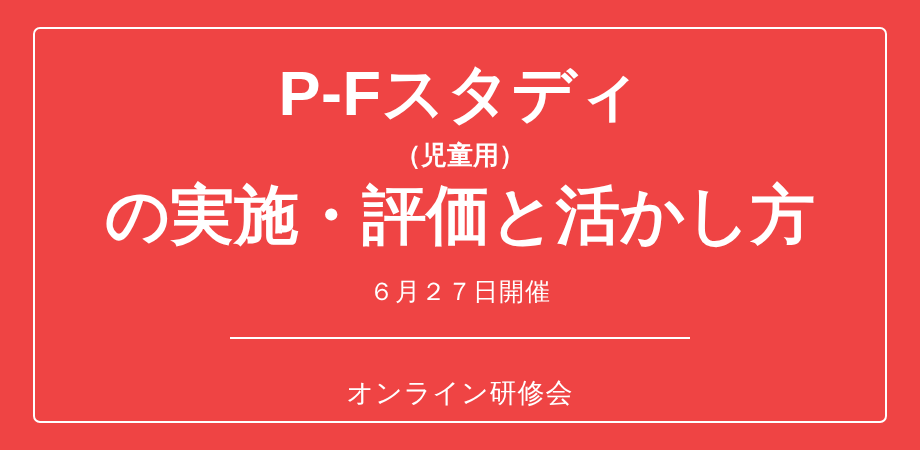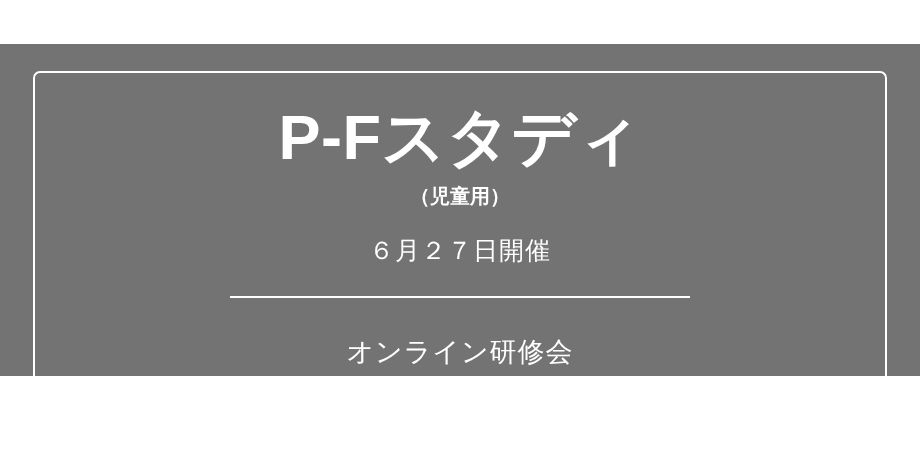--- a/index.html
+++ b/index.html
@@ -10,25 +10,24 @@
     width: 920px;
     height: 450px;
     overflow: hidden;
     font-family: "Liberation Sans", "DejaVu Sans", sans-serif;
   }
 
   
   .poster {
     position: relative;
     width: 920px;
-    height: 332px;
-    background: #737373;
+    height: 450px;
+    background: #ef4444;
     box-sizing: border-box;
     overflow: hidden;
-    margin-top: 44px;
   }
 
   
   .frame {
     position: absolute;
     left: 33px;
     top: 27px;
     width: 854px;
     height: 396px;
     border: 2px solid #ffffff;
@@ -58,21 +57,21 @@
     line-height: 1;
     letter-spacing: 0.5px;
     text-align: center;
     padding-top: 62px;
     white-space: nowrap;
   }
 
   .title-sub {
     margin: 0;
     color: #ffffff;
-    font-size: 20px;
+    font-size: 26px;
     font-weight: bold;
     line-height: 1;
     letter-spacing: 0px;
     text-align: center;
     padding-top: 17px;
     white-space: nowrap;
   }
 
   .title-second {
     margin: 0;
@@ -125,20 +124,21 @@
 <div class="poster">
 
   <div class="frame"></div>
 
   <div class="content">
 
     <h1 class="title-main">P-Fスタディ</h1>
 
     <p class="title-sub">（児童用）</p>
 
+    <h2 class="title-second">の実施・評価と活かし方</h2>
 
     <p class="event-date">６月２７日開催</p>
 
     <hr class="divider">
 
     <p class="event-format">オンライン研修会</p>
 
   </div>
 </div>
 

